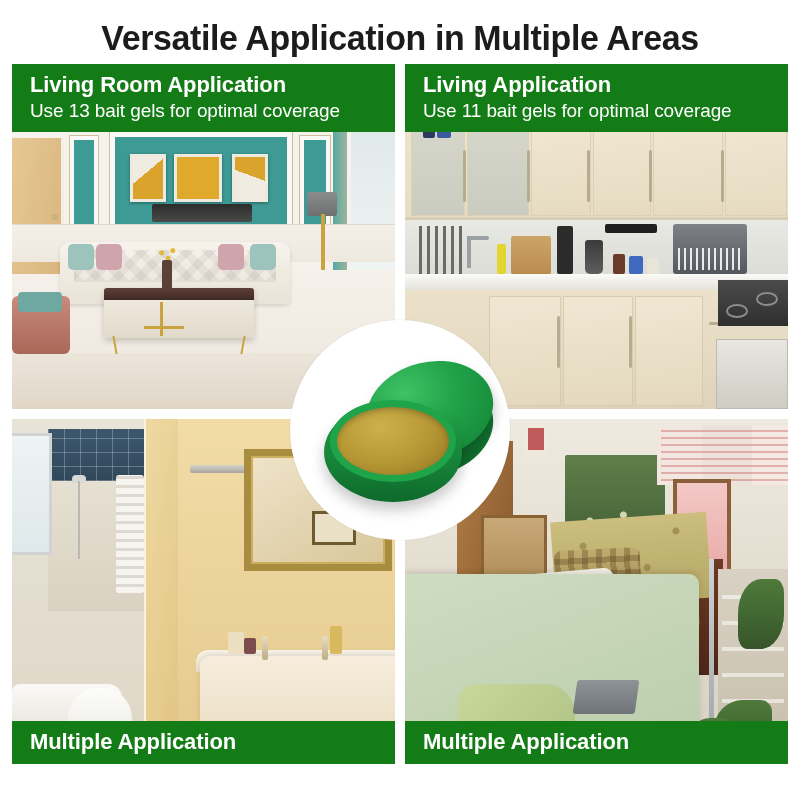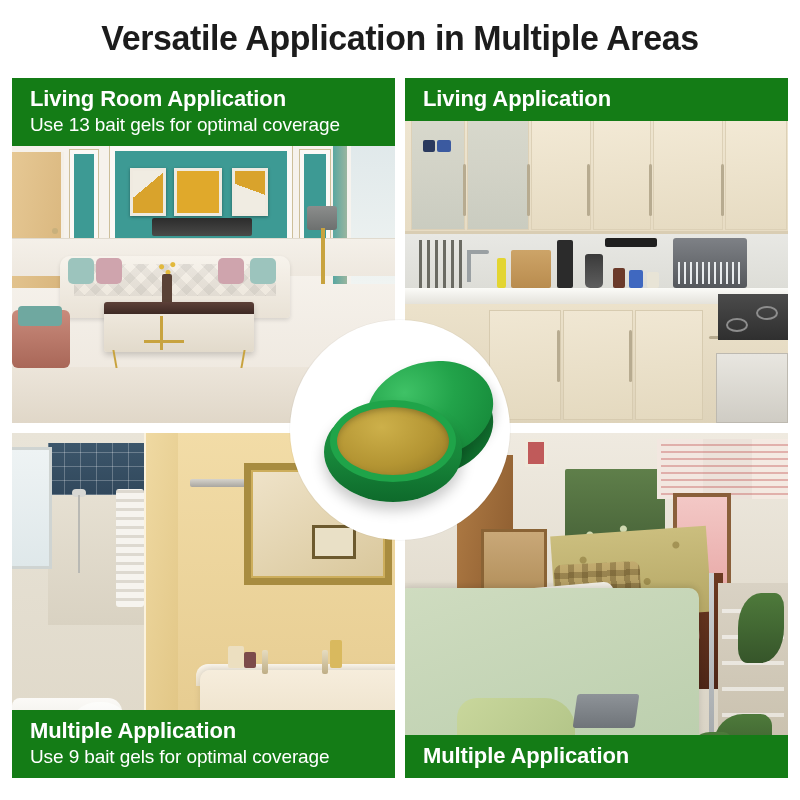--- a/index.html
+++ b/index.html
@@ -16,21 +16,21 @@
     position: absolute; left: 0; top: 16px; width: 800px;
     text-align: center;
     font-size: 35px; font-weight: bold; letter-spacing: -0.4px;
     color: #1c1c1c; line-height: 44px;
     transform: scaleX(0.97); transform-origin: 50% 50%;
     white-space: nowrap;
   }
 
   
   .grid {
-    position: absolute; left: 12px; top: 78px;
+    position: absolute; left: 12px; top: 64px;
     width: 776px; height: 708px;
     display: grid;
     grid-template-columns: 383px 383px;
     grid-template-rows: 345px 345px;
     gap: 10px 10px;
   }
   .panel { position: relative; overflow: hidden; background: #e9e4da; }
 
   .band {
     position: absolute; left: 0; width: 100%;
@@ -388,20 +388,21 @@
         <div class="kt-handle" style="left:152px;top:252px"></div>
         <div class="kt-handle" style="left:224px;top:252px"></div>
         <div class="kt-hhandle" style="left:304px;top:258px"></div>
         <div class="kt-stove"></div>
         <div class="kt-burner" style="right:10px;top:228px"></div>
         <div class="kt-burner" style="right:40px;top:240px"></div>
         <div class="kt-oven"></div>
       </div>
       <div class="band top">
         <div class="band-title">Living Application</div>
+        <div class="band-sub"><span>Use </span><b>11</b><span> bait gels for optimal coverage</span></div>
       </div>
     </div>
 
     <div class="panel">
       <div class="photo bt">
         <div class="bt-wall3"></div>
         <div class="bt-left"></div>
         <div class="bt-tile"></div>
         <div class="bt-wall2"></div>
         <div class="bt-win"></div>
@@ -417,21 +418,20 @@
         <div class="bt-counter"></div>
         <div class="bt-vanity"></div>
         <div class="bt-faucet" style="left:250px;bottom:104px"></div>
         <div class="bt-faucet" style="left:310px;bottom:104px"></div>
         <div class="bt-bottle" style="left:216px;width:16px;height:22px;background:#ecdfc0"></div>
         <div class="bt-bottle" style="left:232px;width:12px;height:16px;background:#7c4b4b"></div>
         <div class="bt-bottle" style="left:318px;width:12px;height:28px;background:#d9b95e"></div>
       </div>
       <div class="band bottom">
         <div class="band-title">Multiple Application</div>
-        <div class="band-sub"><span>Use </span><b>9</b><span> bait gels for optimal coverage</span></div>
       </div>
     </div>
 
     <div class="panel">
       <div class="photo bd">
         <div class="bd-wall"></div>
         <div class="bd-poster" style="left:120px;top:6px;width:22px;height:28px;background:#c05a5a;border:3px solid #f0eadd"></div>
         <div class="bd-green"></div>
         <div class="bd-collage"></div>
         <div class="bd-pinkposter"></div>

